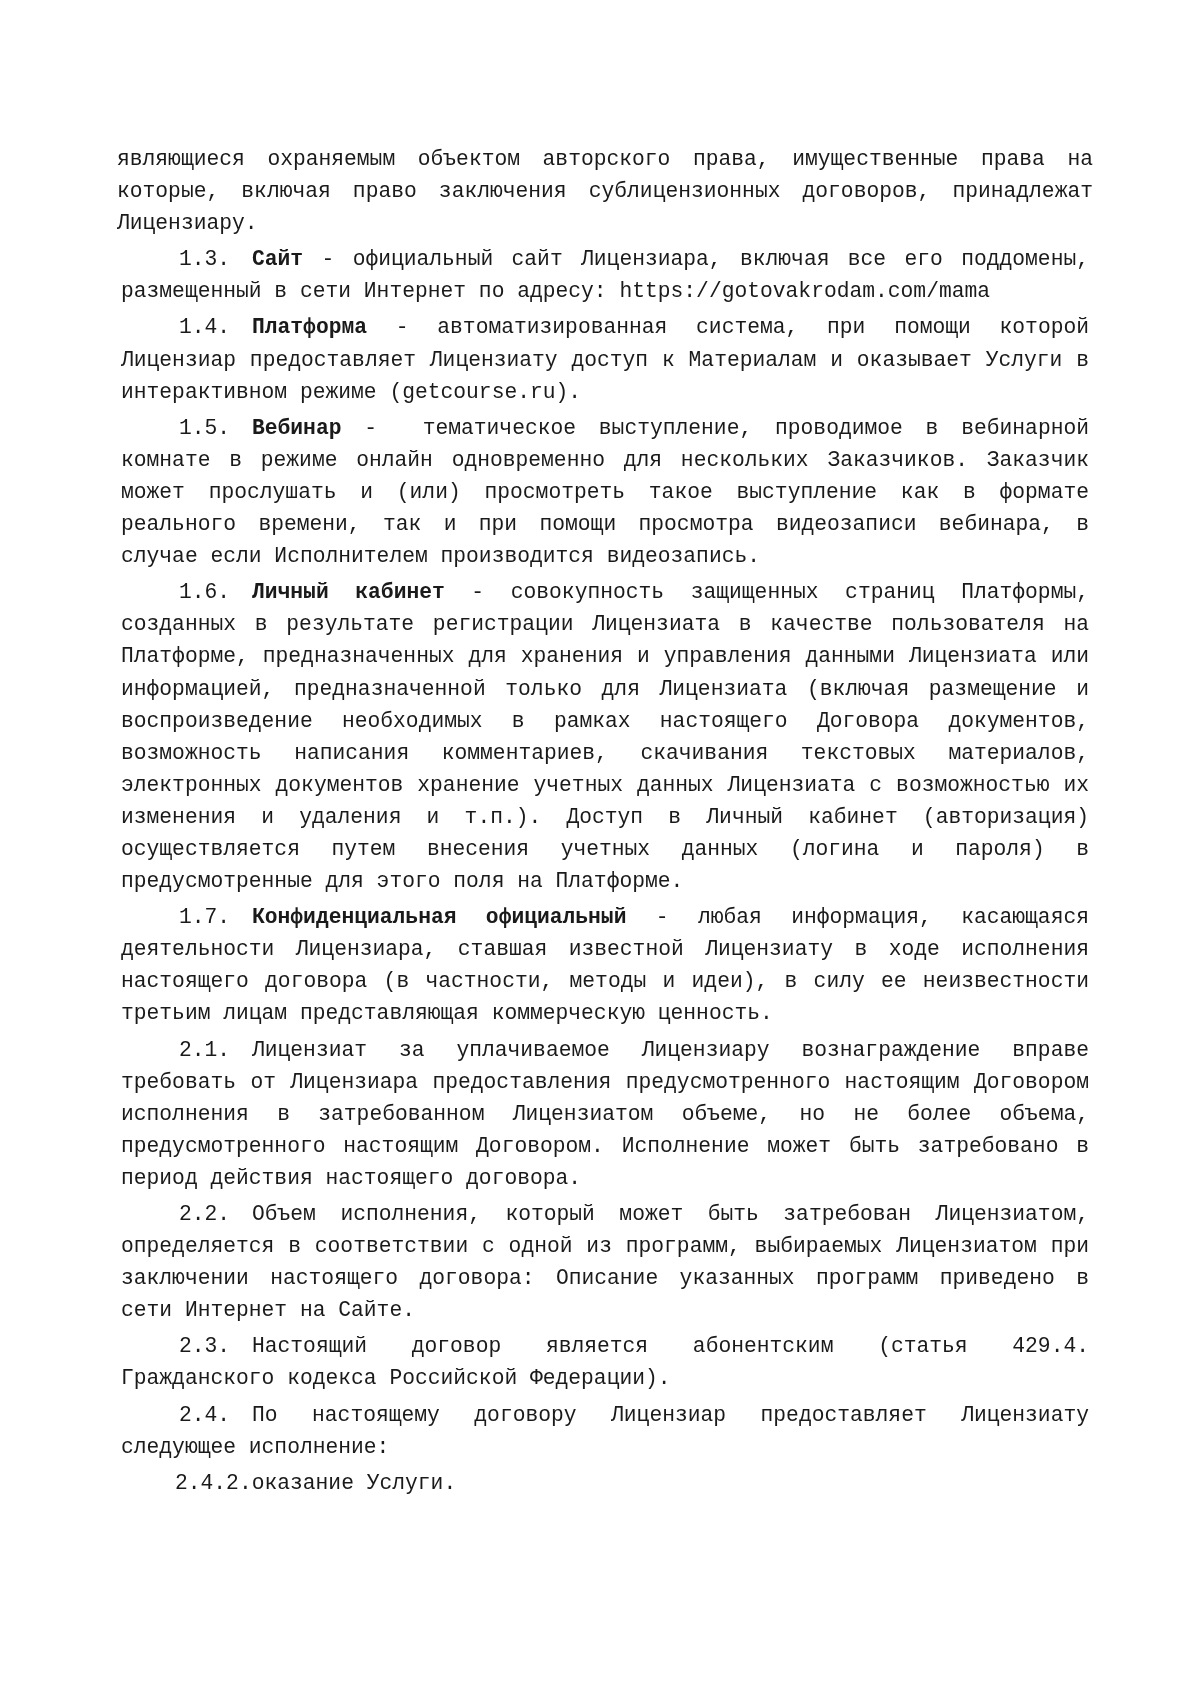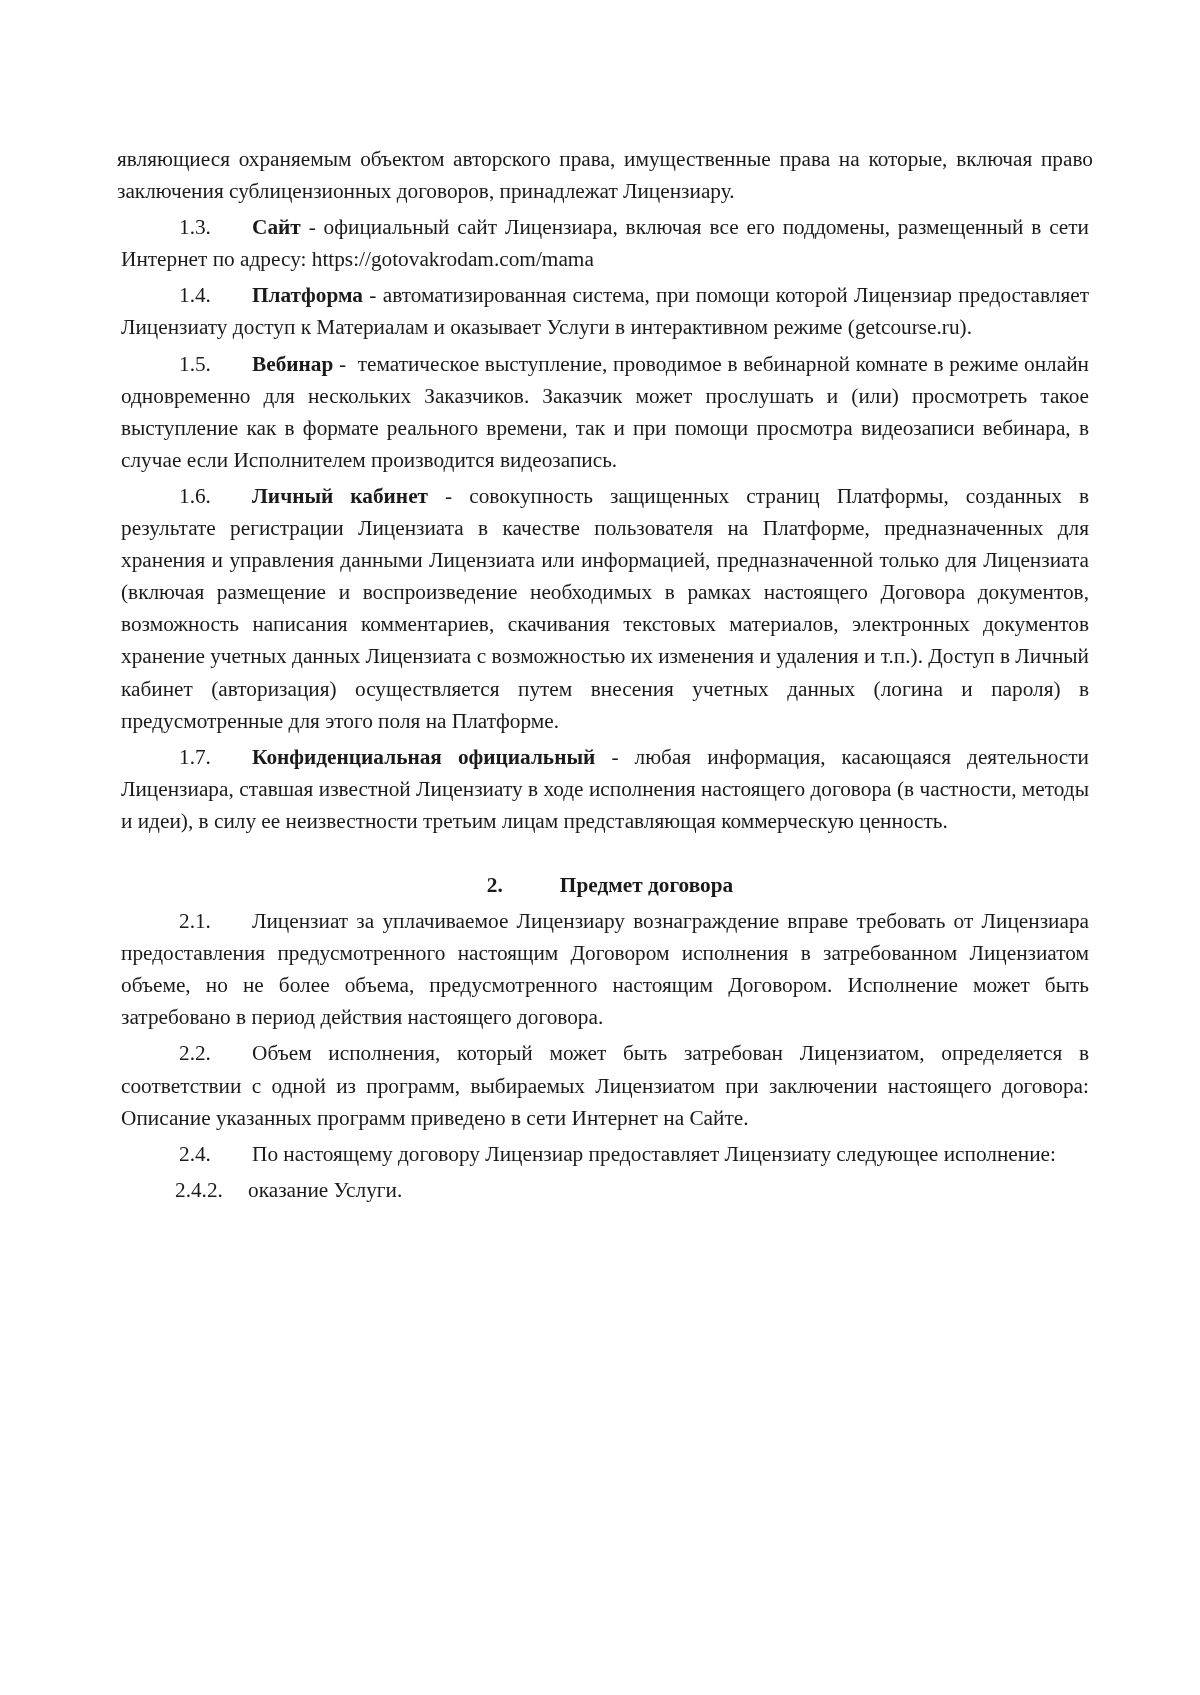--- a/index.html
+++ b/index.html
@@ -15,20 +15,21 @@
       font-family: "Liberation Serif", "DejaVu Serif", serif;
       color: #1a1a1a;
     }
     .page {
       position: absolute;
       left: 117px;
       top: 143px;
       width: 976px;
       font-size: 21.3px;
       line-height: 32.1px;
+      font-family: Liberation Mono, monospace;
     }
     .p {
       margin: 0;
       text-align: justify;
       text-align-last: left;
     }
     .p.cont { text-indent: 0; }
     .item {
       margin: 4px;
       text-indent: 58px;
@@ -68,26 +69,26 @@
   <p class="item"><span class="num">1.3.</span><span class="term">Сайт</span><span> - </span><span>официальный сайт Лицензиара, включая все его поддомены, размещенный в сети Интернет по адресу: https://gotovakrodam.com/mama</span></p>
 
   <p class="item"><span class="num">1.4.</span><span class="term">Платформа</span><span> - </span><span>автоматизированная система, при помощи которой Лицензиар предоставляет Лицензиату доступ к Материалам и оказывает Услуги в интерактивном режиме (getcourse.ru).</span></p>
 
   <p class="item"><span class="num">1.5.</span><span class="term">Вебинар</span><span style="white-space:pre"> -  </span><span>тематическое выступление, проводимое в вебинарной комнате в режиме онлайн одновременно для нескольких Заказчиков. Заказчик может прослушать и (или) просмотреть такое выступление как в формате реального времени, так и  при помощи просмотра видеозаписи вебинара, в случае если Исполнителем производится видеозапись.</span></p>
 
   <p class="item"><span class="num">1.6.</span><span class="term">Личный кабинет</span><span> - </span><span>совокупность защищенных страниц Платформы, созданных в результате регистрации Лицензиата в качестве пользователя на Платформе, предназначенных для хранения и управления данными Лицензиата или информацией, предназначенной только для Лицензиата (включая размещение и воспроизведение необходимых в рамках настоящего Договора документов, возможность написания комментариев, скачивания текстовых материалов, электронных документов хранение учетных данных Лицензиата с возможностью их изменения и удаления и т.п.). Доступ в Личный кабинет (авторизация) осуществляется путем внесения учетных данных (логина и пароля) в предусмотренные для этого поля на Платформе.</span></p>
 
   <p class="item"><span class="num">1.7.</span><span class="term">Конфиденциальная официальный</span><span> - </span><span>любая информация, касающаяся деятельности Лицензиара, ставшая известной Лицензиату в ходе исполнения настоящего договора (в частности, методы и идеи), в силу ее неизвестности третьим лицам представляющая коммерческую ценность.</span></p>
 
-  <p class="heading"><span class="hnum">2.</span><span>Предмет договора</span></p>
 
   <p class="item"><span class="num">2.1.</span><span>Лицензиат за уплачиваемое Лицензиару вознаграждение вправе требовать от Лицензиара предоставления предусмотренного настоящим Договором исполнения в затребованном Лицензиатом объеме, но не более объема, предусмотренного настоящим Договором. Исполнение может быть затребовано в период действия настоящего договора.</span></p>
 
   <p class="item"><span class="num">2.2.</span><span>Объем исполнения, который может быть затребован Лицензиатом, определяется в соответствии с одной из программ, выбираемых Лицензиатом при заключении настоящего договора: Описание указанных программ приведено в сети Интернет на Сайте.</span></p>
 
+  <p class="item"><span class="num">2.3.</span><span>Настоящий договор является абонентским (статья 429.4. Гражданского кодекса Российской Федерации).</span></p>
 
   <p class="item"><span class="num">2.4.</span><span>По настоящему договору Лицензиар предоставляет Лицензиату следующее исполнение:</span></p>
 
 
   <p class="sub"><span class="num">2.4.2.</span><span>оказание Услуги.</span></p>
 
 
 
 </div>
 

